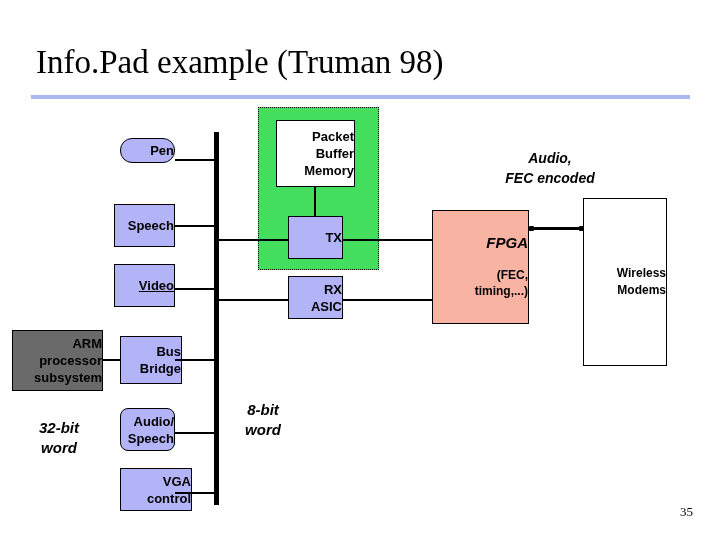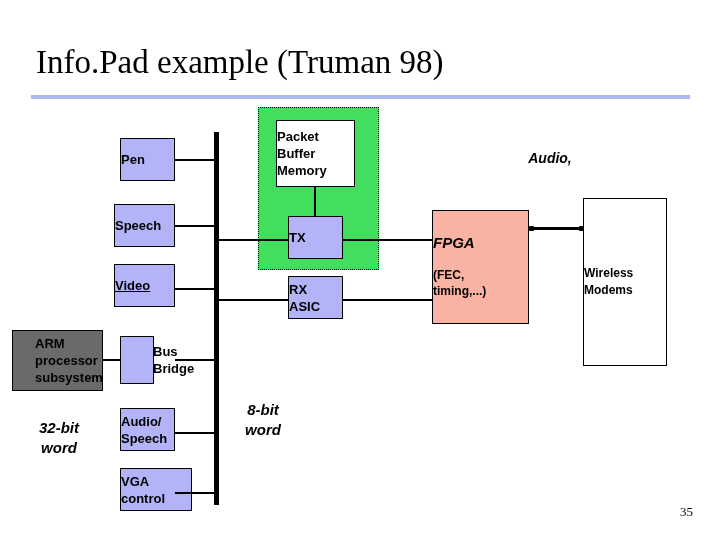--- a/index.html
+++ b/index.html
@@ -1,19 +1,19 @@
 <!DOCTYPE html>
 <html><head>
 <meta charset="utf-8">
 <style>
   html, body { margin: 0; padding: 0; }
   body { width: 720px; height: 540px; background: #ffffff; position: relative; overflow: hidden; font-family: "Liberation Sans", sans-serif; }
   .title { position: absolute; left: 36px; top: 44px; font-family: "Liberation Serif", serif; font-size: 33px; color: #000; white-space: nowrap; }
   .title-rule { position: absolute; left: 31px; top: 95px; width: 659px; height: 4px; background: #a9b9ee; }
-  .box { position: absolute; box-sizing: border-box; border: 1.5px solid #000; display: flex; flex-direction: column; align-items: flex-start; justify-content: center; text-align: center; font-weight: bold; font-size: 13px; line-height: 17px; color: #000; }
+  .box { position: absolute; box-sizing: border-box; border: 1.5px solid #000; display: flex; flex-direction: column; align-items: flex-end; justify-content: center; text-align: center; font-weight: bold; font-size: 13px; line-height: 17px; color: #000; }
   .blue { background: #b3b3f7; }
   .white { background: #ffffff; }
   .gray { background: #6a6a6a; color: #000000; padding-left: 22px; }
   .pink { background: #f8b3a2; }
   .green-region { position: absolute; box-sizing: border-box; background: #44de5f; border: 1.5px dotted #000; }
   .hline { position: absolute; height: 1.5px; background: #000; }
   .vline { position: absolute; width: 1.5px; background: #000; }
   .bus { position: absolute; background: #000; }
   .label { position: absolute; font-weight: bold; font-style: italic; text-align: center; font-size: 15px; line-height: 20px; color: #000; }
   .page-num { position: absolute; left: 680px; top: 504px; font-family: "Liberation Serif", serif; font-size: 13px; color: #000; }
@@ -62,44 +62,45 @@
 <div class="dot" style="left:529px; top:226px;"></div>
 <div class="dot" style="left:579px; top:226px;"></div>
 
 <div class="box white" style="left:583px; top:198px; width:84px; height:168px; font-size:12px; line-height:17px;">
   <span class="line-txt">Wireless</span>
   <span class="line-txt">Modems</span>
 </div>
 
 <div class="label" style="left:480px; top:148px; width:140px; font-size:14px; line-height:20px;">
   <span class="line-txt">Audio,</span>
+  <span class="line-txt">FEC encoded</span>
 </div>
 
-<div class="box blue" style="left:120px; top:138px; width:55px; height:43px;">
+<div class="box blue" style="left:120px; top:138px; width:55px; height:25px;border-radius:12px;">
   <span class="line-txt">Pen</span>
 </div>
 <div class="hline" style="left:175px; top:159px; width:39px;"></div>
 
 <div class="box blue" style="left:114px; top:204px; width:61px; height:43px;">
   <span class="line-txt">Speech</span>
 </div>
 <div class="hline" style="left:175px; top:225px; width:39px;"></div>
 
 <div class="box blue" style="left:114px; top:264px; width:61px; height:43px;text-decoration:underline;">
   <span class="line-txt">Video</span>
 </div>
 <div class="hline" style="left:175px; top:288px; width:39px;"></div>
 
-<div class="box blue" style="left:120px; top:336px; width:34px; height:48px;padding-left:32px;">
+<div class="box blue" style="left:120px; top:336px; width:62px; height:48px;padding-left:32px;">
   <span class="line-txt">Bus</span>
   <span class="line-txt">Bridge</span>
 </div>
 <div class="hline" style="left:175px; top:359px; width:39px;"></div>
 
-<div class="box blue" style="left:120px; top:408px; width:55px; height:43px;">
+<div class="box blue" style="left:120px; top:408px; width:55px; height:43px;border-radius:8px;">
   <span class="line-txt">Audio/</span>
   <span class="line-txt">Speech</span>
 </div>
 <div class="hline" style="left:175px; top:432px; width:39px;"></div>
 
 <div class="box blue" style="left:120px; top:468px; width:72px; height:43px;">
   <span class="line-txt">VGA</span>
   <span class="line-txt">control</span>
 </div>
 <div class="hline" style="left:175px; top:492px; width:39px;"></div>

